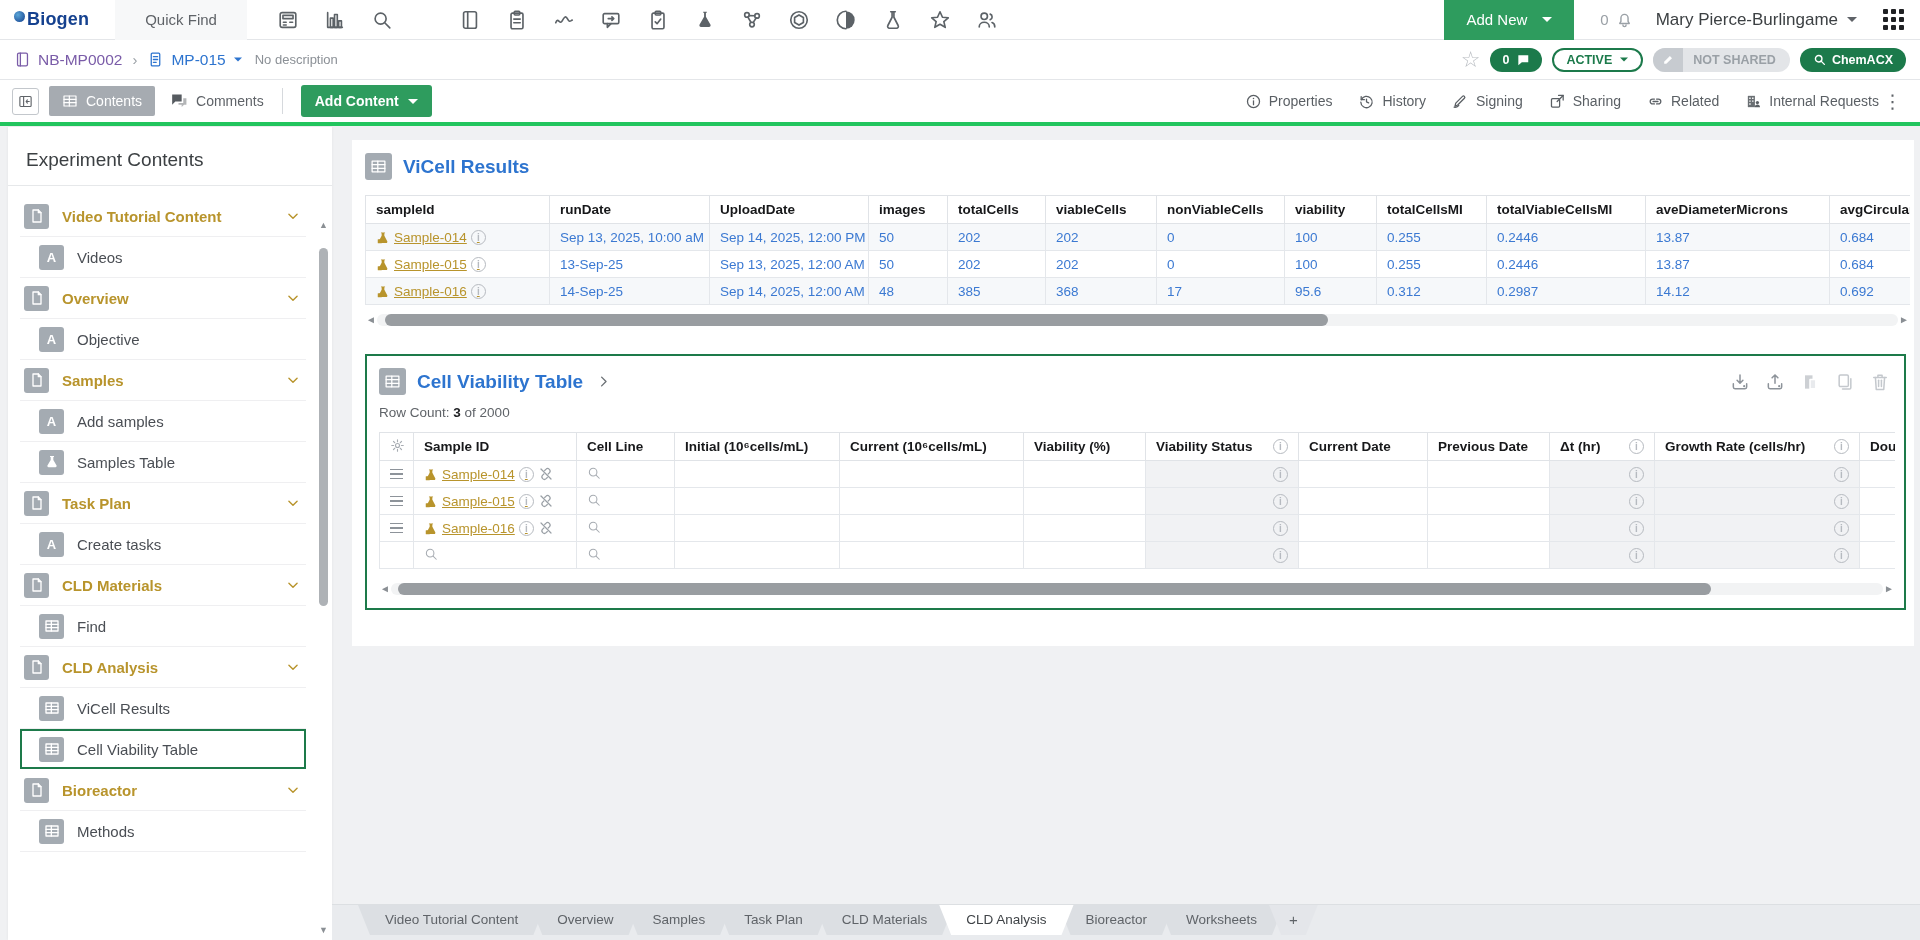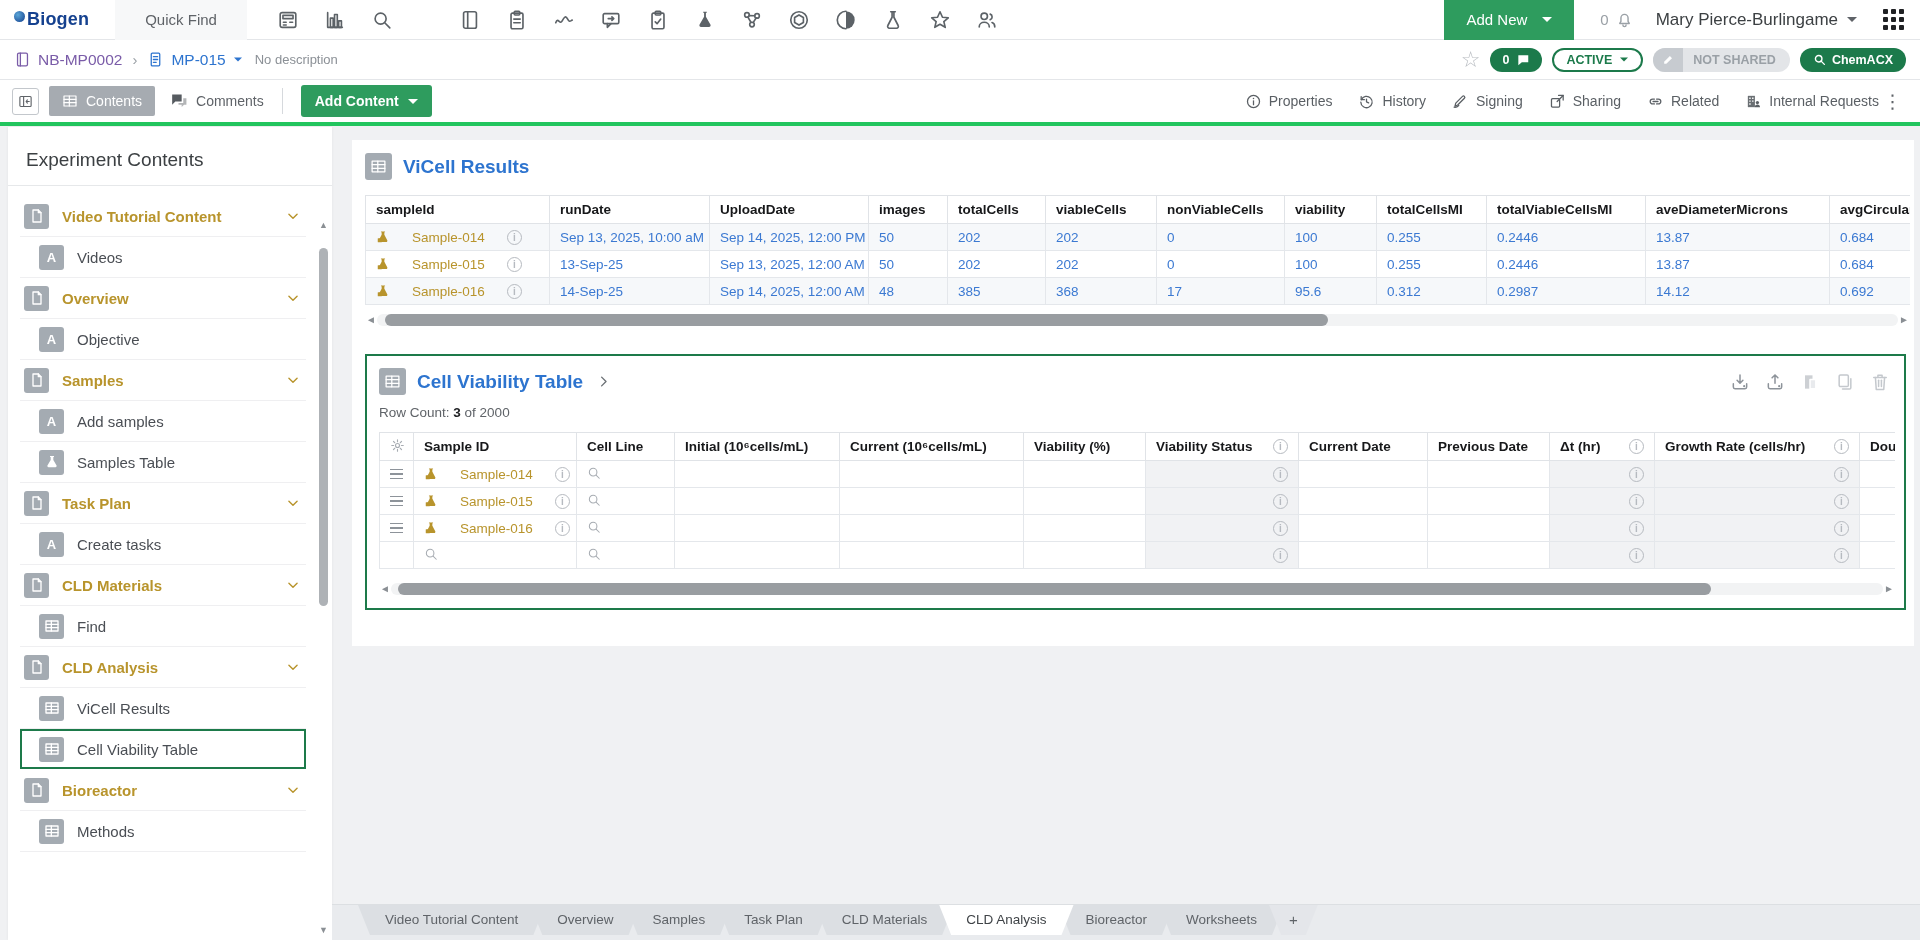--- a/index.html
+++ b/index.html
@@ -110,21 +110,21 @@
   .title-chev { color:#6b7075; width:15px; height:15px; margin-left:2px; cursor:pointer; }
 
   .tablewrap { margin-top:15px; overflow:hidden; background:#fff; }
   table.grid { border-collapse:collapse; table-layout:fixed; font-size:13.5px; }
   table.grid th { border:1px solid #e0e3e7; font-weight:bold; color:#17181a; text-align:left;
                   padding:0 10px; height:28px; background:#fff; white-space:nowrap; overflow:hidden; }
   table.grid td { border:1px solid #e4e7eb; color:#3b79d2; padding:0 10px; height:27px;
                   white-space:nowrap; overflow:hidden; background:#fff; }
   table.grid tr.alt td { background:#f6f8fa; }
   .sample-cell { color:#b8942c !important; }
-  .sample-inner { display:flex; align-items:center; gap:22px; }
+  .sample-inner { display:flex; align-items:flex-end; gap:4px;text-decoration:underline; }
   .mini { width:14px; height:14px; flex:0 0 14px; }
   .info-dot { width:15px; height:15px; border:1px solid #b6bac0; border-radius:50%; color:#b6bac0;
               font-size:10px; display:inline-flex; align-items:center; justify-content:center;
               font-weight:bold; flex:0 0 15px; cursor:pointer; }
   .unlink-ic { width:16px; height:16px; color:#9aa0a6; flex:0 0 16px; cursor:pointer; }
   .hscroll { display:flex; align-items:center; margin-top:7px; height:15px; }
   .hscroll .harr { color:#8a8f94; font-size:10px; width:12px; text-align:center; cursor:pointer; }
   .hscroll .track { flex:1; height:12px; background:#f2f3f4; border-radius:6px; position:relative; }
   .hscroll .thumb { position:absolute; top:0; height:12px; background:#999da1; border-radius:6px; cursor:grab; }
 

